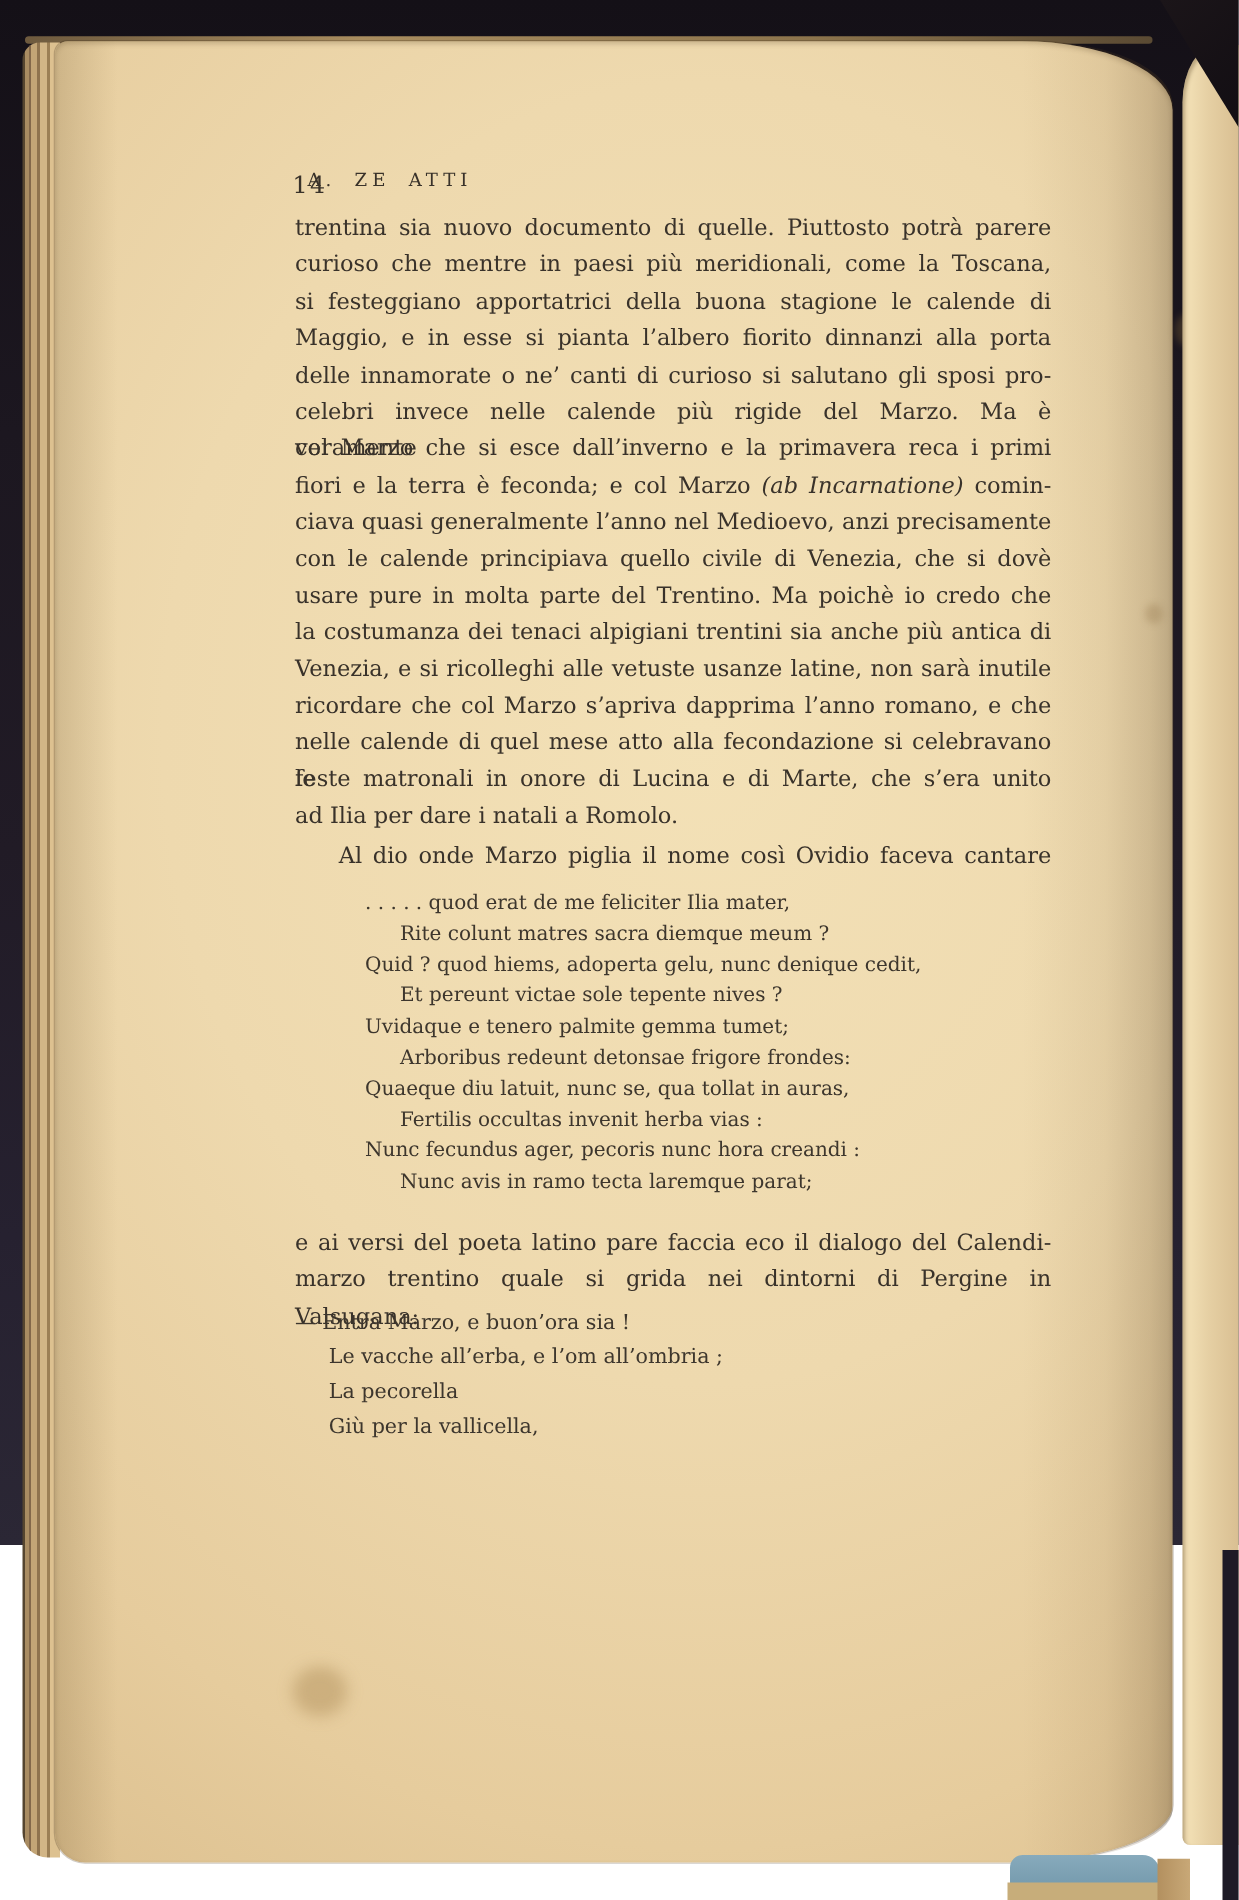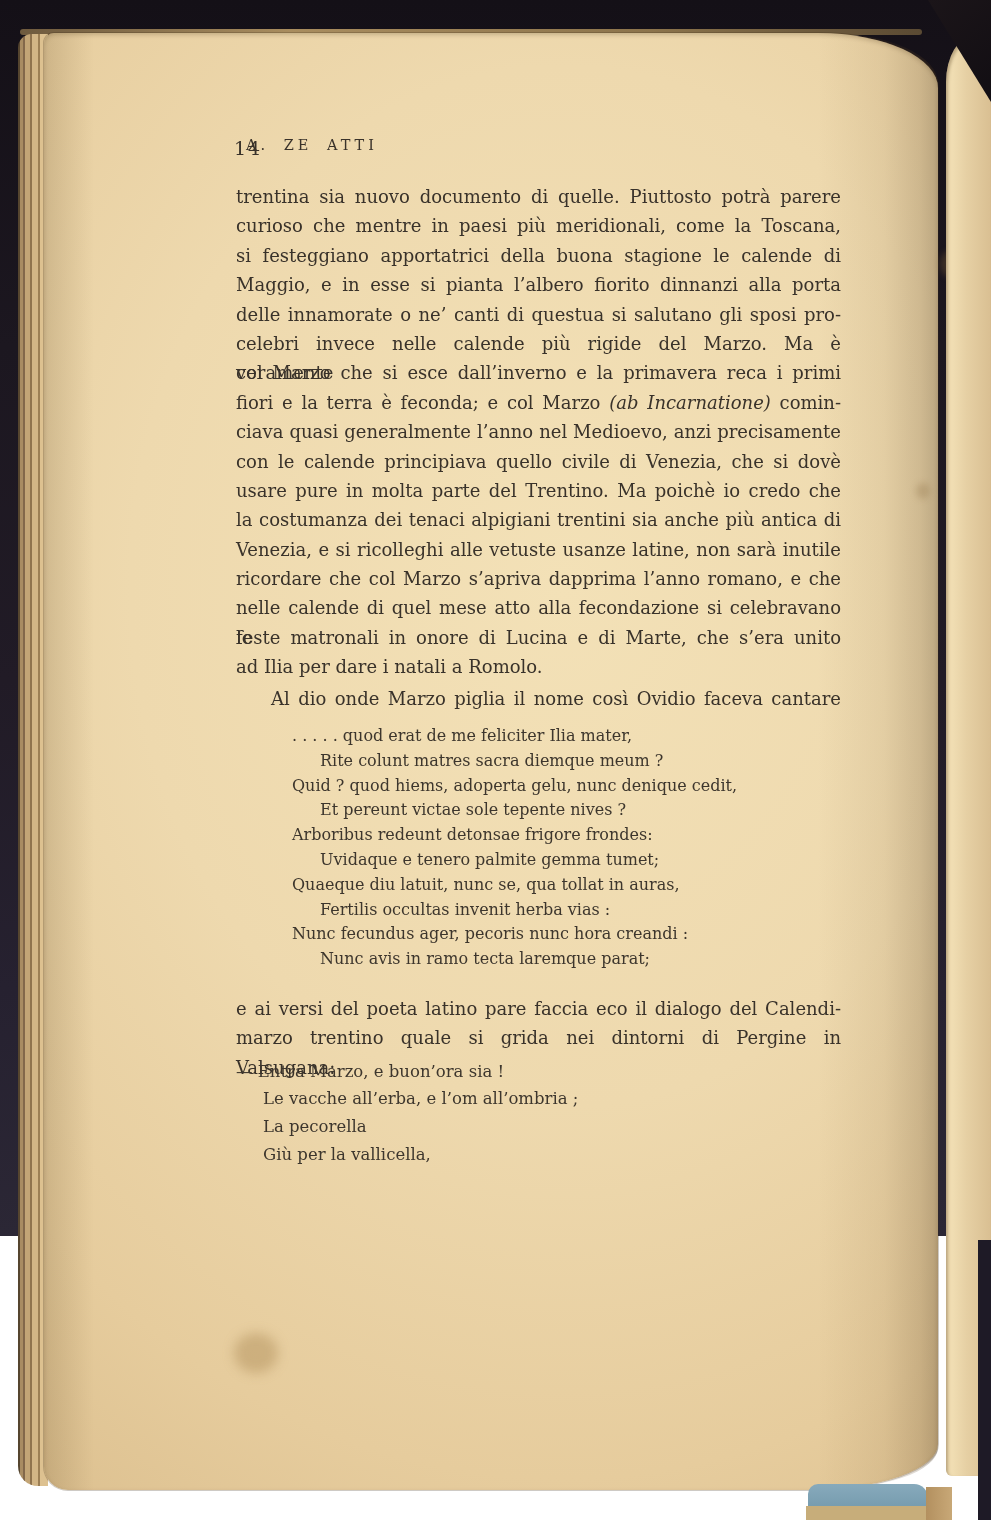--- a/index.html
+++ b/index.html
@@ -52,21 +52,21 @@
   .sand{position:absolute;left:806px;top:1506px;width:146px;height:14px;background:#c7ad7a;}
   .tan-block{position:absolute;left:926px;top:1487px;width:26px;height:33px;
     background:linear-gradient(to right,#b3905f,#c8a877);}
 
   
   .textcol{position:absolute;left:236px;top:137px;width:605px;color:#39322a;}
   .runhead-row{position:relative;height:22px;}
   .pageno{position:absolute;left:-2px;top:0;font-size:19px;letter-spacing:2px;}
   .runhead{text-align:left;font-size:14.5px;letter-spacing:4px;word-spacing:6px;padding-left:10px;}
 
-  .para1{margin-top:23px;}
+  .para1{margin-top:9px;}
   .line{font-size:18px;line-height:29.4px;height:29.4px;white-space:nowrap;}
   .jline{white-space:normal;text-align:justify;text-align-last:justify;}
   .it{font-style:italic;}
 
   .para2{margin-top:2px;}
   .para2 .indent{padding-left:35px;}
 
   .latin-verse{margin-top:11px;margin-left:56px;font-size:16px;color:#3d362d;}
   .latin-verse .vline{line-height:24.8px;white-space:nowrap;}
   .latin-verse .vline:nth-child(even){margin-left:28px;}
@@ -103,21 +103,21 @@
     <div class="runhead-row">
       <span class="pageno">14</span>
       <div class="runhead">A. ZE ATTI</div>
     </div>
 
     <div class="para1">
       <div class="line jline">trentina sia nuovo documento di quelle. Piuttosto potrà parere</div>
       <div class="line jline">curioso che mentre in paesi più meridionali, come la Toscana,</div>
       <div class="line jline">si festeggiano apportatrici della buona stagione le calende di</div>
       <div class="line jline">Maggio, e in esse si pianta l’albero fiorito dinnanzi alla porta</div>
-      <div class="line jline">delle innamorate o ne’ canti di questua si salutano gli sposi pro-</div>
+      <div class="line jline">delle innamorate o ne’ canti di curioso si salutano gli sposi pro-</div>
       <div class="line jline">celebri invece nelle calende più rigide del Marzo. Ma è veramente</div>
       <div class="line jline">col Marzo che si esce dall’inverno e la primavera reca i primi</div>
       <div class="line jline"><span>fiori e la terra è feconda; e col Marzo </span><span class="it">(ab Incarnatione)</span><span> comin-</span></div>
       <div class="line jline">ciava quasi generalmente l’anno nel Medioevo, anzi precisamente</div>
       <div class="line jline">con le calende principiava quello civile di Venezia, che si dovè</div>
       <div class="line jline">usare pure in molta parte del Trentino. Ma poichè io credo che</div>
       <div class="line jline">la costumanza dei tenaci alpigiani trentini sia anche più antica di</div>
       <div class="line jline">Venezia, e si ricolleghi alle vetuste usanze latine, non sarà inutile</div>
       <div class="line jline">ricordare che col Marzo s’apriva dapprima l’anno romano, e che</div>
       <div class="line jline">nelle calende di quel mese atto alla fecondazione si celebravano le</div>
@@ -127,22 +127,22 @@
 
     <div class="para2">
       <div class="line jline indent">Al dio onde Marzo piglia il nome così Ovidio faceva cantare</div>
     </div>
 
     <div class="latin-verse">
       <div class="vline">. . . . . quod erat de me feliciter Ilia mater,</div>
       <div class="vline">Rite colunt matres sacra diemque meum ?</div>
       <div class="vline">Quid ? quod hiems, adoperta gelu, nunc denique cedit,</div>
       <div class="vline">Et pereunt victae sole tepente nives ?</div>
+      <div class="vline">Uvidaque e tenero palmite gemma tumet;</div>
       <div class="vline">Arboribus redeunt detonsae frigore frondes:</div>
-      <div class="vline">Uvidaque e tenero palmite gemma tumet;</div>
       <div class="vline">Quaeque diu latuit, nunc se, qua tollat in auras,</div>
       <div class="vline">Fertilis occultas invenit herba vias :</div>
       <div class="vline">Nunc fecundus ager, pecoris nunc hora creandi :</div>
       <div class="vline">Nunc avis in ramo tecta laremque parat;</div>
     </div>
 
     <div class="closing">
       <div class="line jline">e ai versi del poeta latino pare faccia eco il dialogo del Calendi-</div>
       <div class="line jline">marzo trentino quale si grida nei dintorni di Pergine in Valsugana:</div>
     </div>

